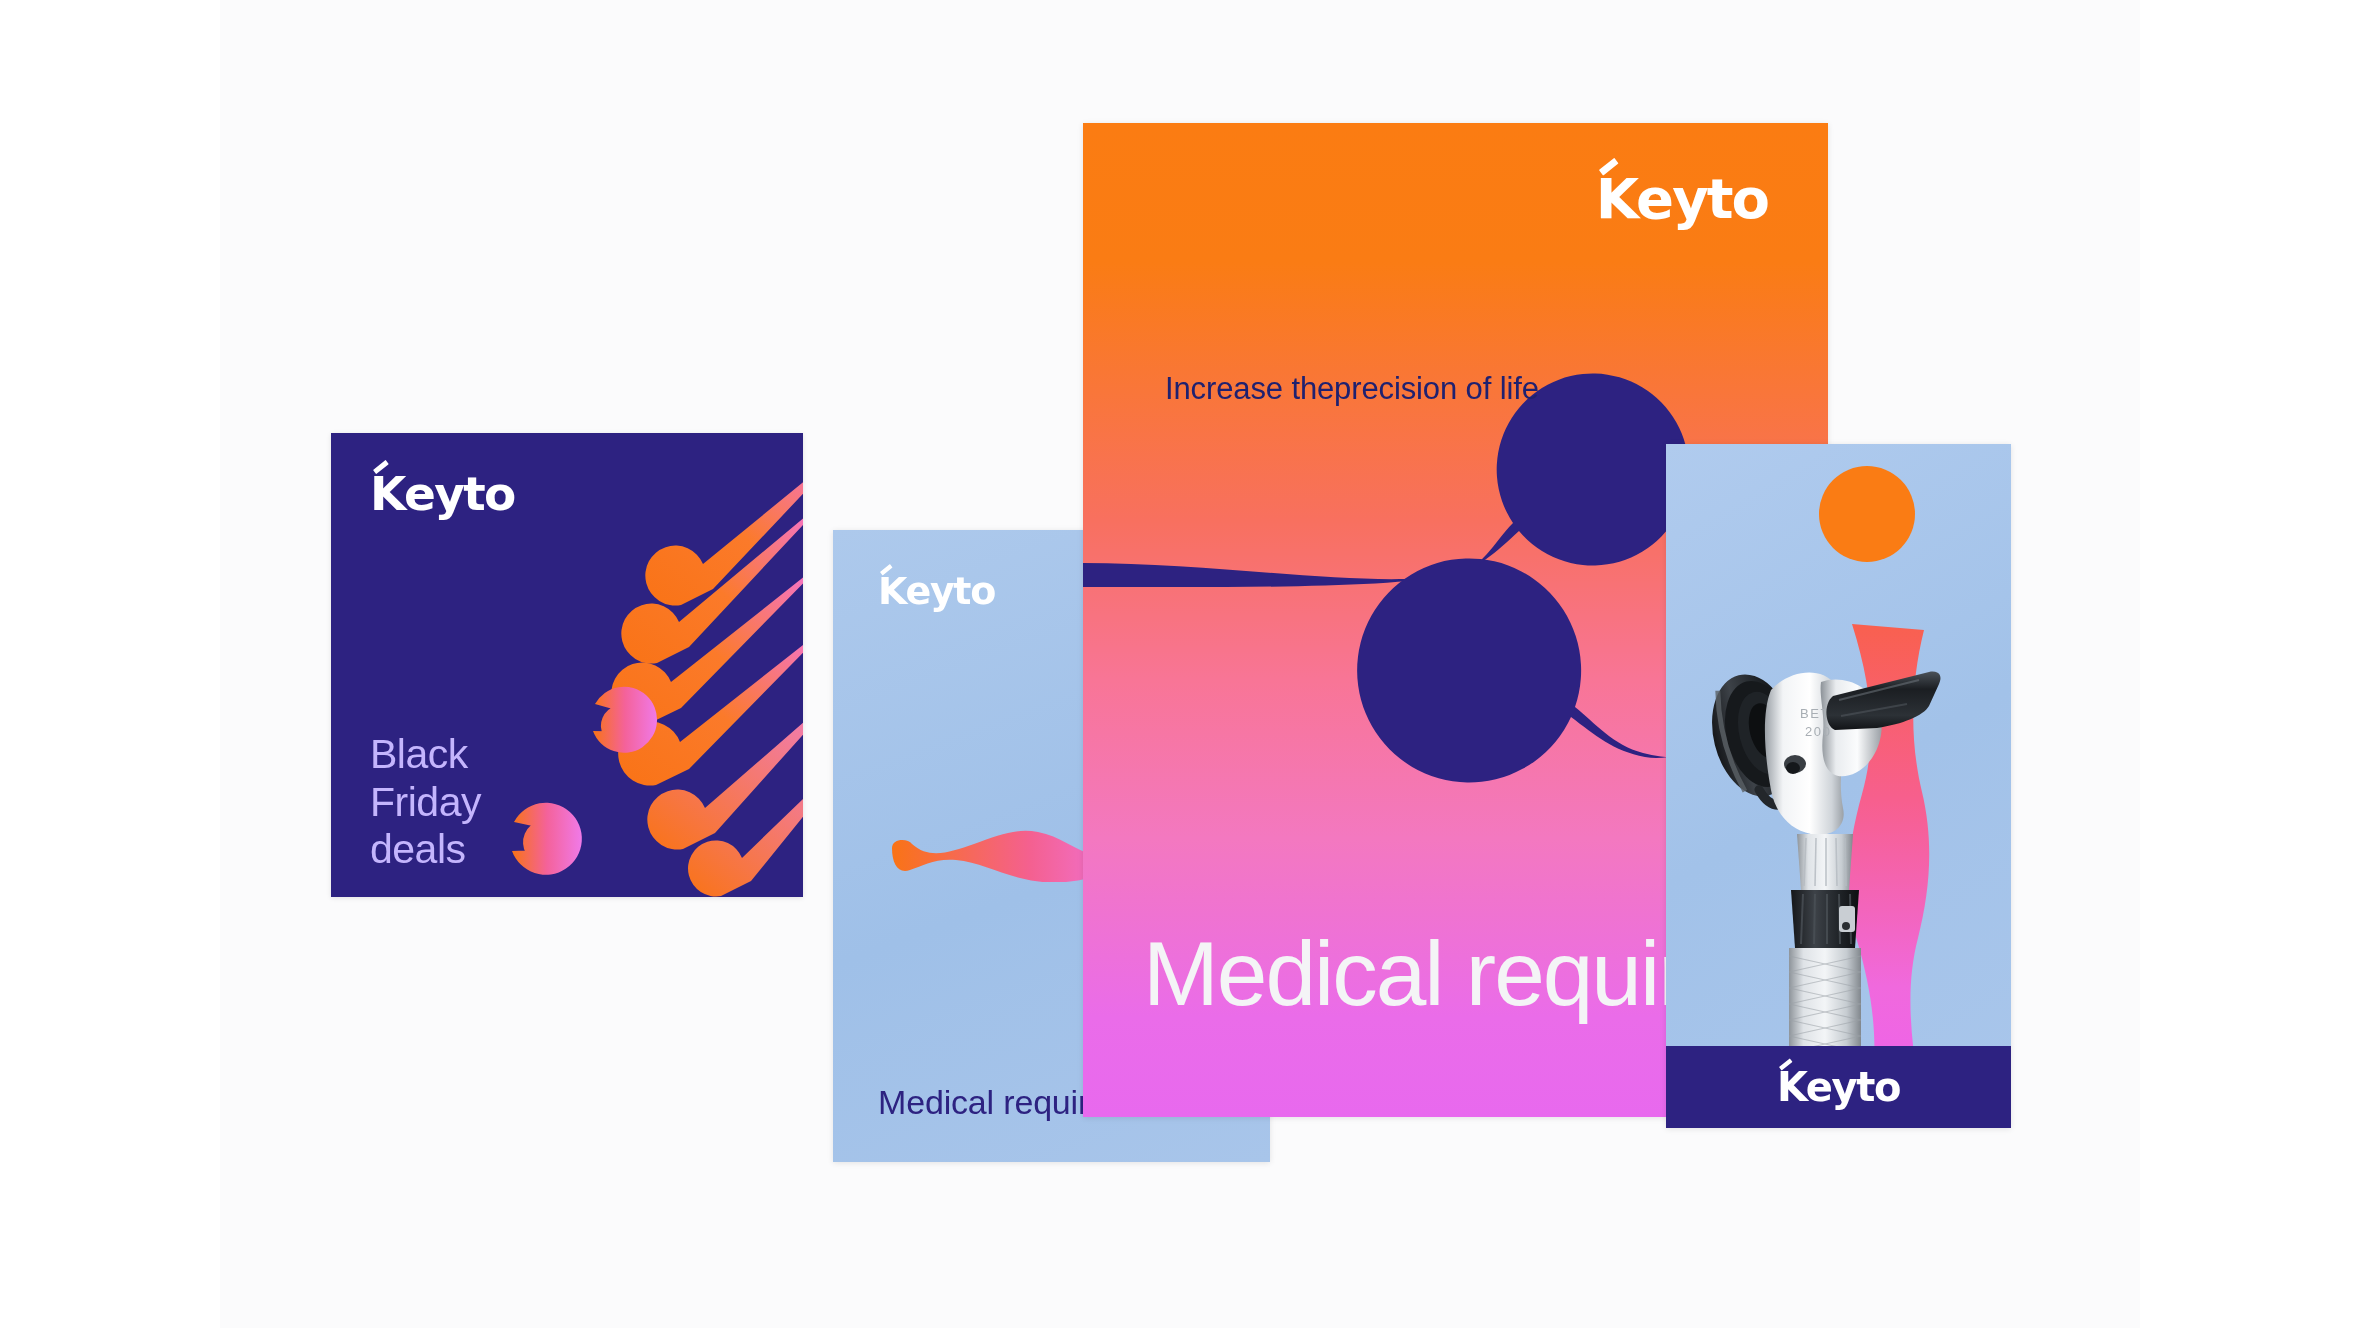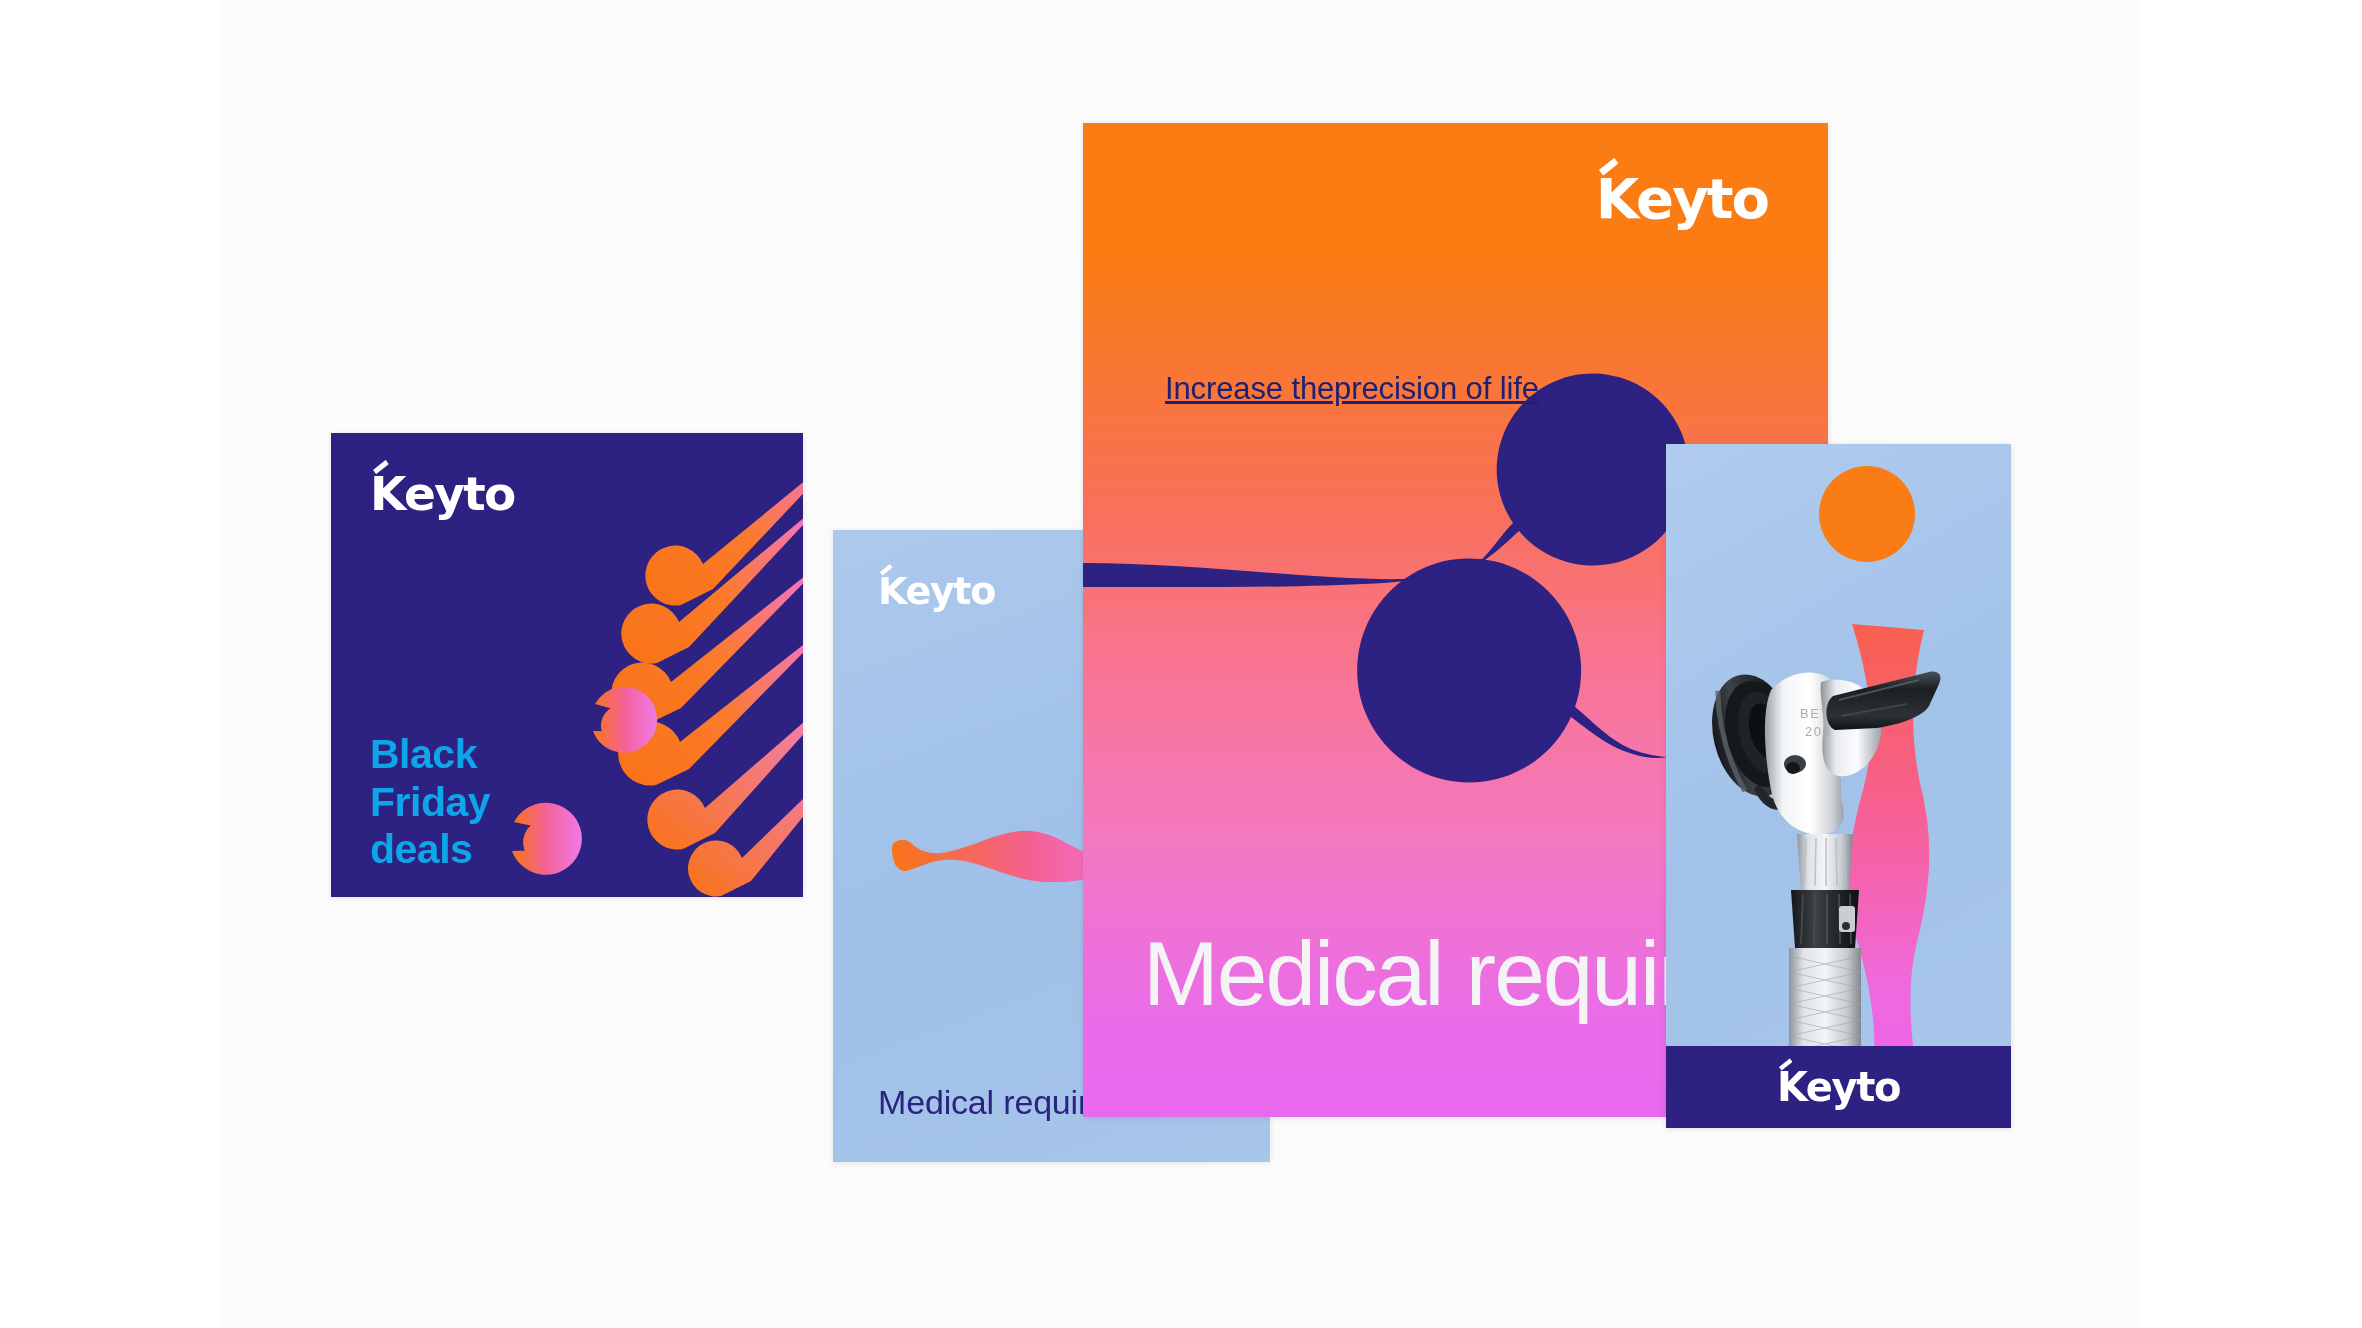--- a/index.html
+++ b/index.html
@@ -35,21 +35,21 @@
 
   
   #card-black-friday{
     position:absolute;left:331px;top:433px;width:472px;height:464px;
     background:#2d2281;overflow:hidden;
     box-shadow:0 1px 5px rgba(0,0,0,.10);
   }
   #card-black-friday .bf-logo{position:absolute;left:39px;top:37px;font-size:47px;}
   #bf-headline{
     position:absolute;left:39px;top:298px;
-    color:#0ea5e9;font-size:41px;font-weight:700;line-height:1.16;
+    color:#c4b5fd;font-size:41px;font-weight:400;line-height:1.16;
     letter-spacing:-0.012em;white-space:pre-line;
   }
   .bf-art{position:absolute;inset:0;}
 
   
   #card-blue-poster{
     position:absolute;left:833px;top:530px;width:437px;height:632px;
     background:linear-gradient(160deg,#adc9ec 0%,#9fc0e8 55%,#a8c5ea 100%);
     overflow:hidden;box-shadow:0 1px 6px rgba(0,0,0,.10);
   }
@@ -66,21 +66,20 @@
     position:absolute;left:1083px;top:123px;width:745px;height:994px;
     background:linear-gradient(180deg,#fb7c12 0%,#fa7c14 14%,#f8705f 40%,
                #f87596 56%,#f378c0 72%,#ea6ce9 90%,#e869ee 100%);
     overflow:hidden;box-shadow:0 1px 6px rgba(0,0,0,.10);
   }
   #card-gradient-poster .gp-logo{position:absolute;right:60px;top:48px;font-size:56px;}
   #gp-tagline{
     position:absolute;left:82px;top:248px;
     color:#1f2170;font-size:31px;font-weight:400;letter-spacing:-0.004em;
     white-space:nowrap;
-    text-decoration:underline;
   }
   #gp-bigtext{
     position:absolute;left:60px;top:805px;
     color:#f4f4f6;font-size:91px;font-weight:400;letter-spacing:-0.022em;
     white-space:nowrap;line-height:1;
   }
   .gp-art{position:absolute;inset:0;}
 
   
   #card-right-banner{

